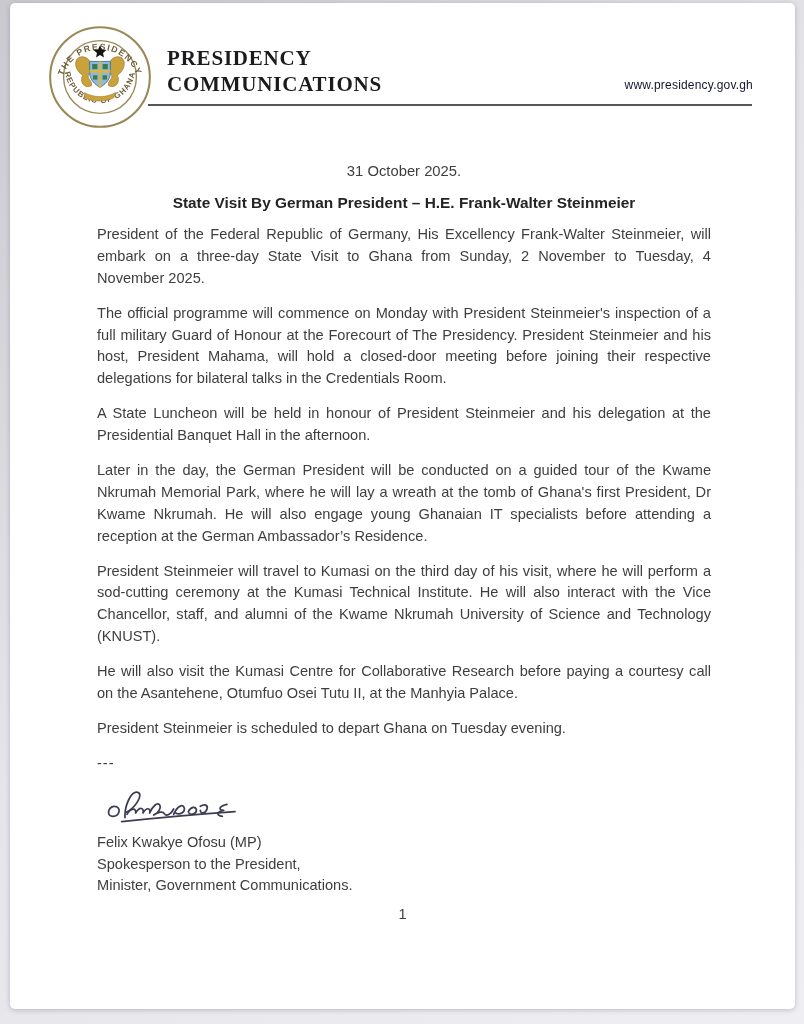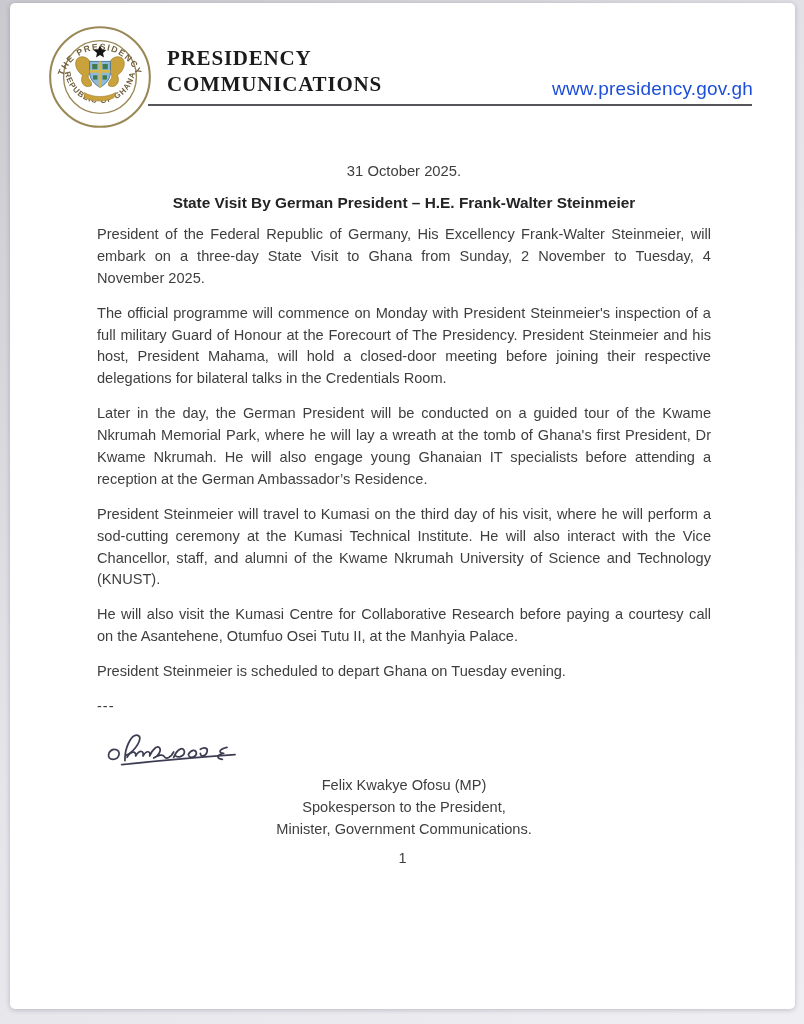--- a/index.html
+++ b/index.html
@@ -31,33 +31,33 @@
     color:var(--ink);
   }
   
   .masthead{display:flex;align-items:flex-start;padding:22px 42px 0 38px;}
   .seal{width:104px;height:104px;flex:0 0 auto;}
   .org{margin-left:15px;padding-top:21px;
        font-family:"Liberation Serif",serif;font-weight:bold;
        font-size:21px;line-height:1.22;letter-spacing:.8px;
        color:#1b1b1d;}
   .head-right{margin-left:auto;padding-top:53px;
-       font-size:19px;color:#1d4ed8;letter-spacing:.2px;}
+       font-size:12px;color:#0f172a;letter-spacing:.2px;}
   .rule{position:absolute;left:138px;right:43px;top:101px;
         border-top:2px solid #55555a;}
   
   .dateline{margin:34px 84px 0 87px;text-align:center;font-size:14.8px;color:var(--ink);}
   .doc-title{margin:15px 84px 12px 87px;text-align:center;
         font-size:15.4px;font-weight:bold;color:var(--heading-ink);}
   .letter{margin:12px 84px 0 87px;}
   .letter p{margin:0 0 13px;font-size:14.6px;line-height:1.5;
         text-align:justify;color:var(--ink);}
   .letter p.end-marker{margin:0;text-align:left;letter-spacing:1px;}
   
-  .signature-block{margin:2px 84px 0 87px;text-align:center;}
+  .signature-block{margin:2px 84px 0 87px;}
   .signature{display:block;width:160px;height:52px;margin:2px 0 3px 6px;}
   .sig-line{font-size:14.6px;line-height:1.5;color:var(--ink);}
   .page-number{margin-top:9px;text-align:center;font-size:14.5px;color:var(--ink);}
   
   .seal text{font-family:"Liberation Sans",sans-serif;font-weight:bold;}
 </style>
 </head>
 <body>
 
 <div class="photo">
@@ -104,20 +104,21 @@
       <div class="head-right">www.presidency.gov.gh</div>
     </div>
     <div class="rule"></div>
 
     <div class="dateline">31 October 2025.</div>
     <div class="doc-title">State Visit By German President – H.E. Frank-Walter Steinmeier</div>
 
     <div class="letter">
       <p>President of the Federal Republic of Germany, His Excellency Frank-Walter Steinmeier, will embark on a three-day State Visit to Ghana from Sunday, 2 November to Tuesday, 4 November 2025.</p>
       <p>The official programme will commence on Monday with President Steinmeier's inspection of a full military Guard of Honour at the Forecourt of The Presidency. President Steinmeier and his host, President Mahama, will hold a closed-door meeting before joining their respective delegations for bilateral talks in the Credentials Room.</p>
+      <p>A State Luncheon will be held in honour of President Steinmeier and his delegation at the Presidential Banquet Hall in the afternoon.</p>
       <p>Later in the day, the German President will be conducted on a guided tour of the Kwame Nkrumah Memorial Park, where he will lay a wreath at the tomb of Ghana's first President, Dr Kwame Nkrumah. He will also engage young Ghanaian IT specialists before attending a reception at the German Ambassador’s Residence.</p>
       <p>President Steinmeier will travel to Kumasi on the third day of his visit, where he will perform a sod-cutting ceremony at the Kumasi Technical Institute. He will also interact with the Vice Chancellor, staff, and alumni of the Kwame Nkrumah University of Science and Technology (KNUST).</p>
       <p>He will also visit the Kumasi Centre for Collaborative Research before paying a courtesy call on the Asantehene, Otumfuo Osei Tutu II, at the Manhyia Palace.</p>
       <p>President Steinmeier is scheduled to depart Ghana on Tuesday evening.</p>
       <p class="end-marker">---</p>
     </div>
 
     <div class="signature-block">
       <svg class="signature" viewBox="0 0 240 78" aria-hidden="true">
         <g fill="none" stroke="var(--signature-ink)" stroke-width="2.6" stroke-linecap="round" stroke-linejoin="round" opacity=".92">

